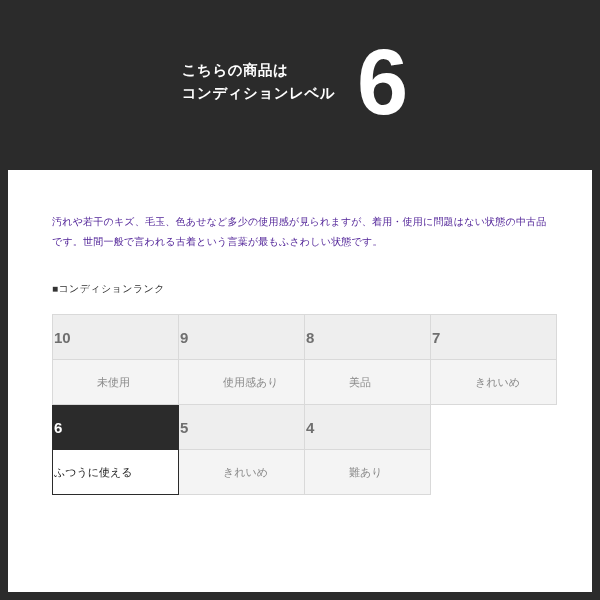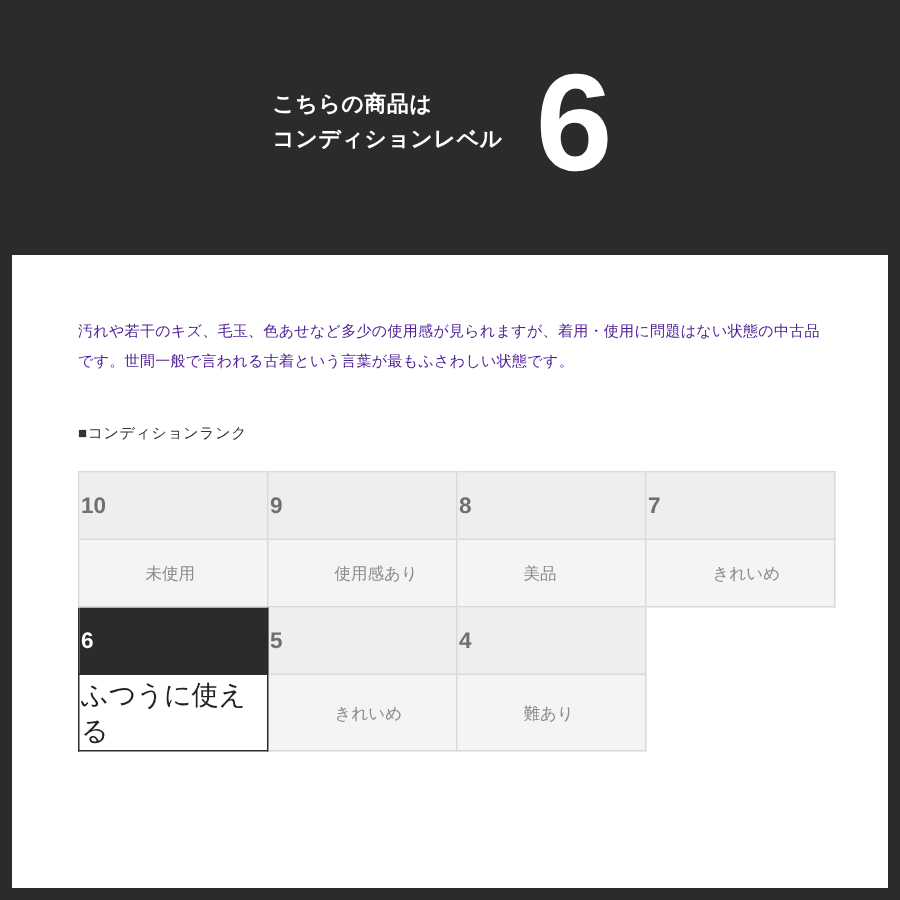--- a/index.html
+++ b/index.html
@@ -123,21 +123,21 @@
   .rank-table td.sel-num {
     background: #2b2b2b;
     color: #ffffff;
     font-weight: bold;
     font-size: 15px;
     border: 1px solid #2b2b2b;
   }
   .rank-table td.sel-lbl {
     background: #ffffff;
     color: #222222;
-    font-size: 18px;
+    font-size: 11px;
     border: 1px solid #2b2b2b;
   }
 </style>
 </head>
 <body>
 
 <div class="page">
 
   <div class="header">
     <div class="header-inner">

